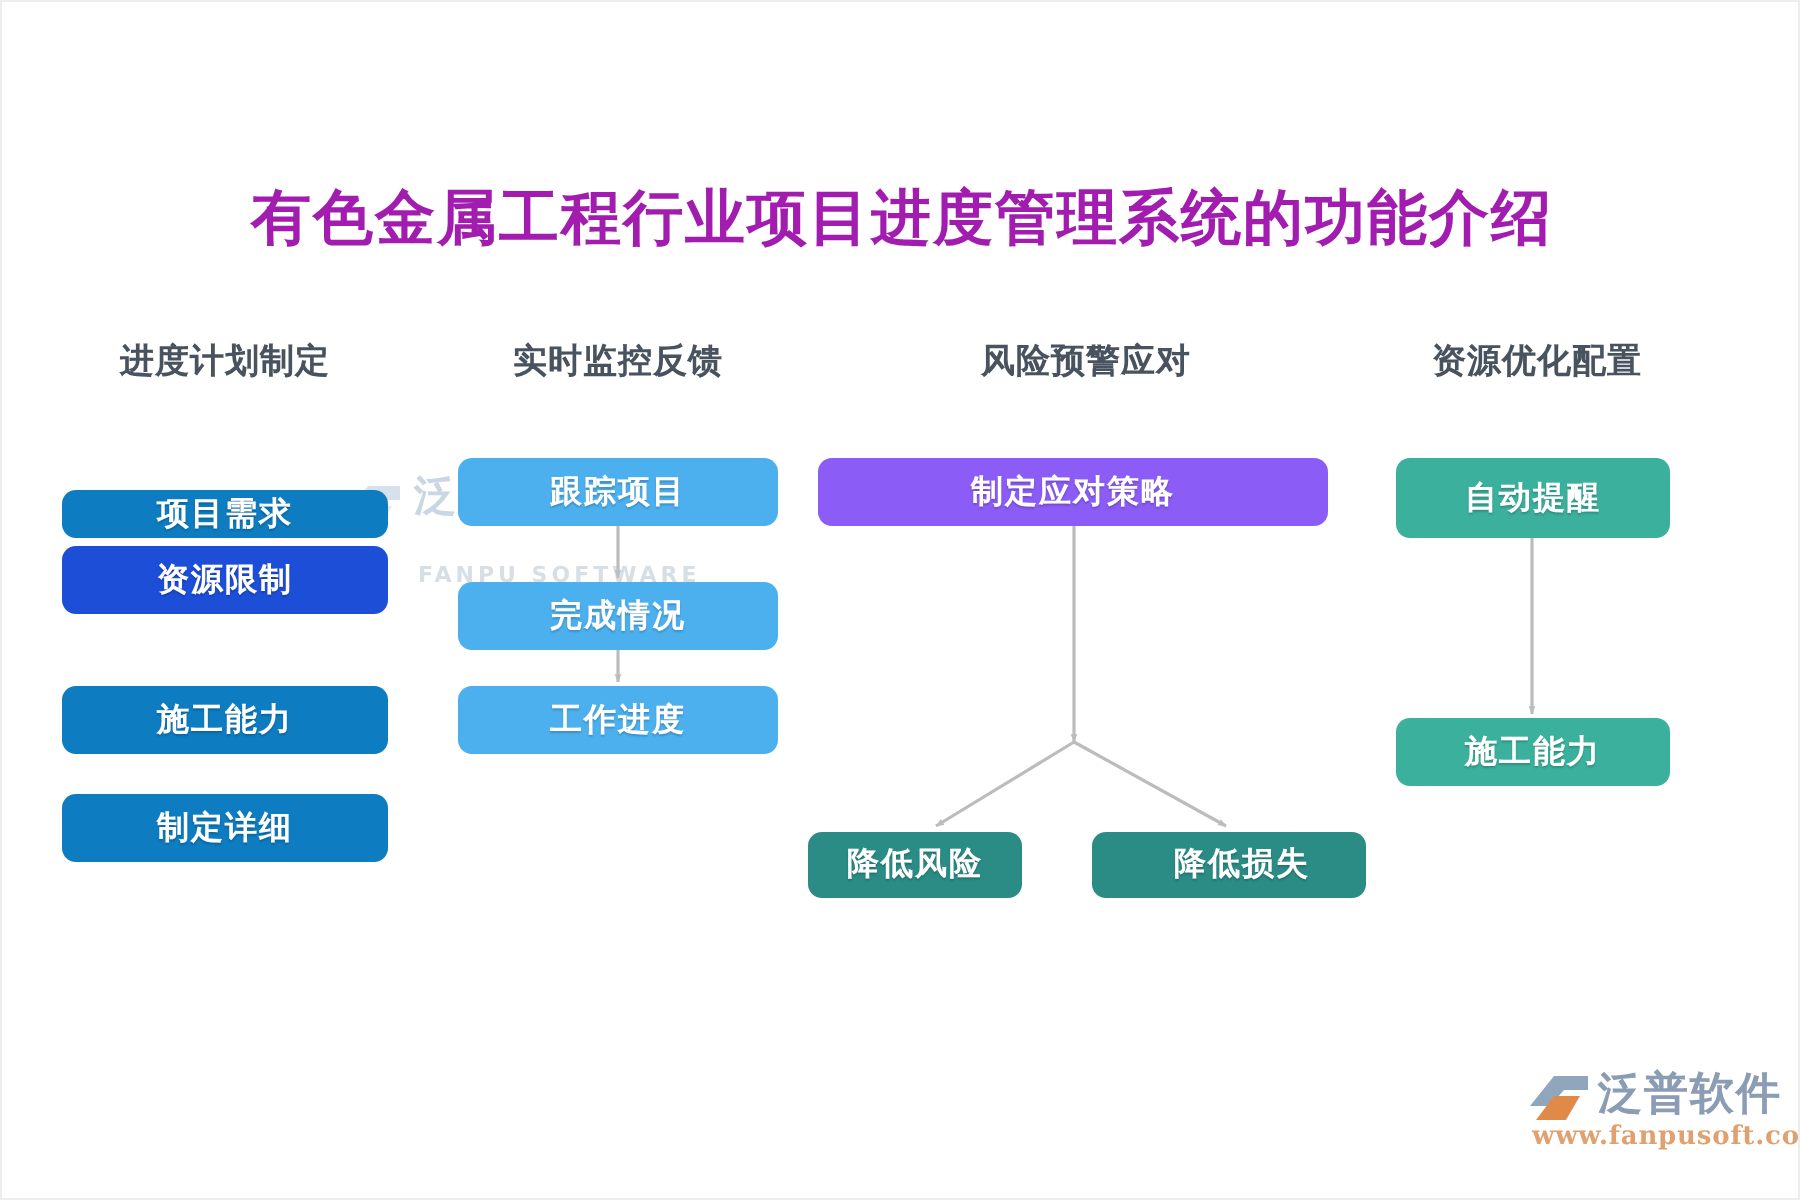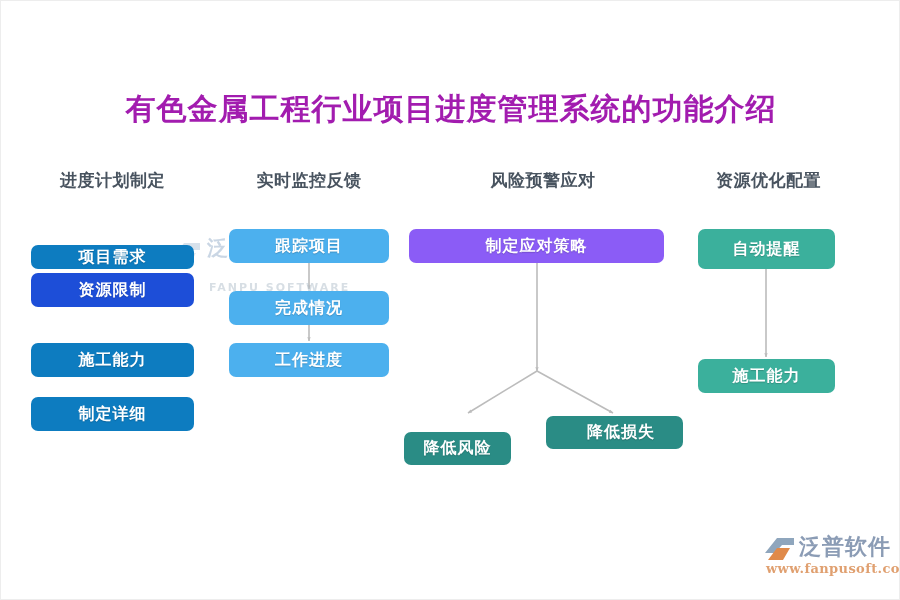--- a/index.html
+++ b/index.html
@@ -220,21 +220,21 @@
       </div>
       <div class="node" style="left: 228px; top: 290px; width: 160px; height: 34px; background: rgb(76, 176, 238);">
         <span>完成情况</span>
       </div>
       <div class="node" style="left: 228px; top: 342px; width: 160px; height: 34px; background: rgb(76, 176, 238);">
         <span>工作进度</span>
       </div>
       <div class="node" style="left: 408px; top: 228px; width: 255px; height: 34px; background: #8b5cf6;">
         <span>制定应对策略</span>
       </div>
-      <div class="node" style="left: 403px; top: 415px; width: 107px; height: 33px; background: rgb(42, 140, 133); margin-top: 16px;">
+      <div class="node" style="left: 403px; top: 415px; width: 107px; height: 33px; background: rgb(42, 140, 133);">
         <span>降低风险</span>
       </div>
       <div class="node" style="left: 545px; top: 415px; width: 137px; height: 33px; background: rgb(42, 140, 133); padding-left: 13px;">
         <span>降低损失</span>
       </div>
       <div class="node" style="left: 697px; top: 228px; width: 137px; height: 40px; background: rgb(59, 176, 156);">
         <span>自动提醒</span>
       </div>
       <div class="node" style="left: 697px; top: 358px; width: 137px; height: 34px; background: rgb(59, 176, 156);">
         <span>施工能力</span>

